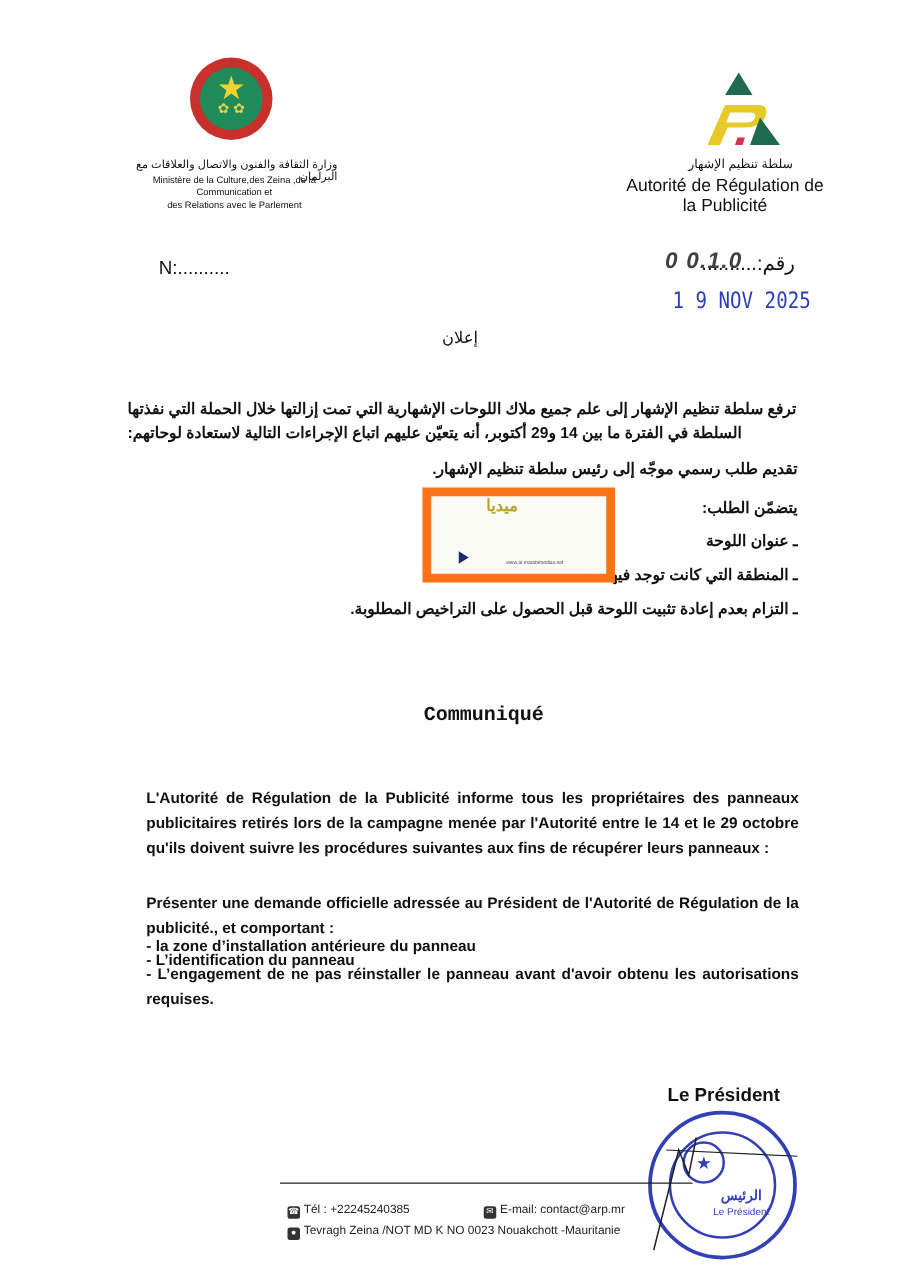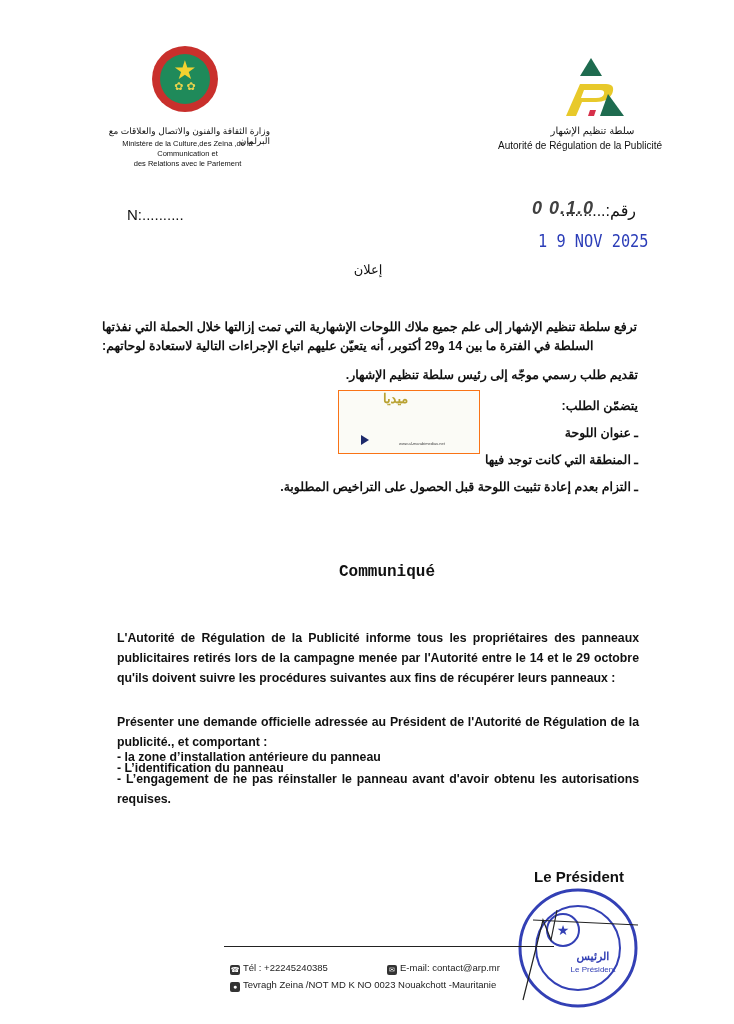--- a/index.html
+++ b/index.html
@@ -8,32 +8,32 @@
   
   .emblem { left:152px; top:46px; width:66px; height:66px; border-radius:50%; background:#c9302c; }
   .emblem-inner { left:160px; top:54px; width:50px; height:50px; border-radius:50%; background:#1f8a5a; }
   .emblem-star { left:171px; top:56px; width:28px; height:28px; color:#f2d230; font-size:26px; line-height:28px; text-align:center; }
   .emblem-palm { left:166px; top:80px; width:38px; height:16px; color:#e7d24c; font-size:11px; text-align:center; }
   .ministry-ar { left:100px; top:126px; width:170px; text-align:right; font-size:9px; direction:rtl; }
   .ministry-fr { left:100px; top:139px; width:175px; text-align:center; font-size:7.5px; line-height:10px; }
   
   .arp-logo { left:556px; top:58px; width:70px; height:62px; }
   .arp-ar { left:520px; top:125px; width:145px; text-align:center; font-size:10px; direction:rtl; }
-  .arp-fr { left:494px; top:140px; width:172px; text-align:center; font-size:10px; }
+  .arp-fr { left:494px; top:140px; width:172px; text-align:center; font-size:14px; }
   
   .ref-n { left:127px; top:206px; font-size:15px; }
   .ref-ar { left:560px; top:201px; width:76px; font-size:16px; direction:rtl; }
   .stamp-num { left:532px; top:198px; font-size:18px; color:#404040; font-weight:bold; font-style:italic; letter-spacing:1px; }
   .stamp-date { left:538px; top:230px; font-size:18px; color:#2b3db8; font-family:"DejaVu Sans Mono", monospace; letter-spacing:0px; transform:scaleX(0.85); transform-origin:left; }
   .ilan { left:340px; top:262px; width:56px; text-align:center; font-size:13px; direction:rtl; }
   
   .ar-block { right:92px; width:540px; text-align:left; direction:rtl; font-size:12.5px; font-weight:bold; line-height:19px; }
   .ar-p1 { top:318px; }
   .ar-line { right:96px; text-align:right; direction:rtl; font-size:12.5px; font-weight:bold; }
-  .watermark { left:338px; top:390px; width:140px; height:62px; border:1px solid #f97316; background:#fbfbf6; overflow:hidden; }
+  .watermark { left:338px; top:390px; width:140px; height:62px; border:7px solid #f97316; background:#fbfbf6; overflow:hidden; }
   .wm-main { position:absolute; left:10px; top:10px; font-size:34px; font-weight:bold; color:#b9a232; direction:rtl; }
   .wm-small { position:absolute; left:44px; top:0px; font-size:13px; font-weight:bold; color:#b9a232; direction:rtl; }
   .wm-url { position:absolute; left:60px; top:50px; font-size:4px; color:#444; }
   .wm-play { position:absolute; left:22px; top:44px; width:0; height:0; border-left:8px solid #1d2a6b; border-top:5px solid transparent; border-bottom:5px solid transparent; }
   
   .title-fr { left:265px; top:563px; width:170px; text-align:right; font-size:16px; font-weight:bold;font-family:Liberation Mono, monospace; }
   .fr-block { left:117px; width:522px; font-size:12.3px; font-weight:bold; line-height:20px; text-align:justify; }
   .fr-p1 { top:628px; }
   .fr-p2 { top:712px; }
   .fr-li { left:117px; font-size:12.3px; font-weight:bold; }

